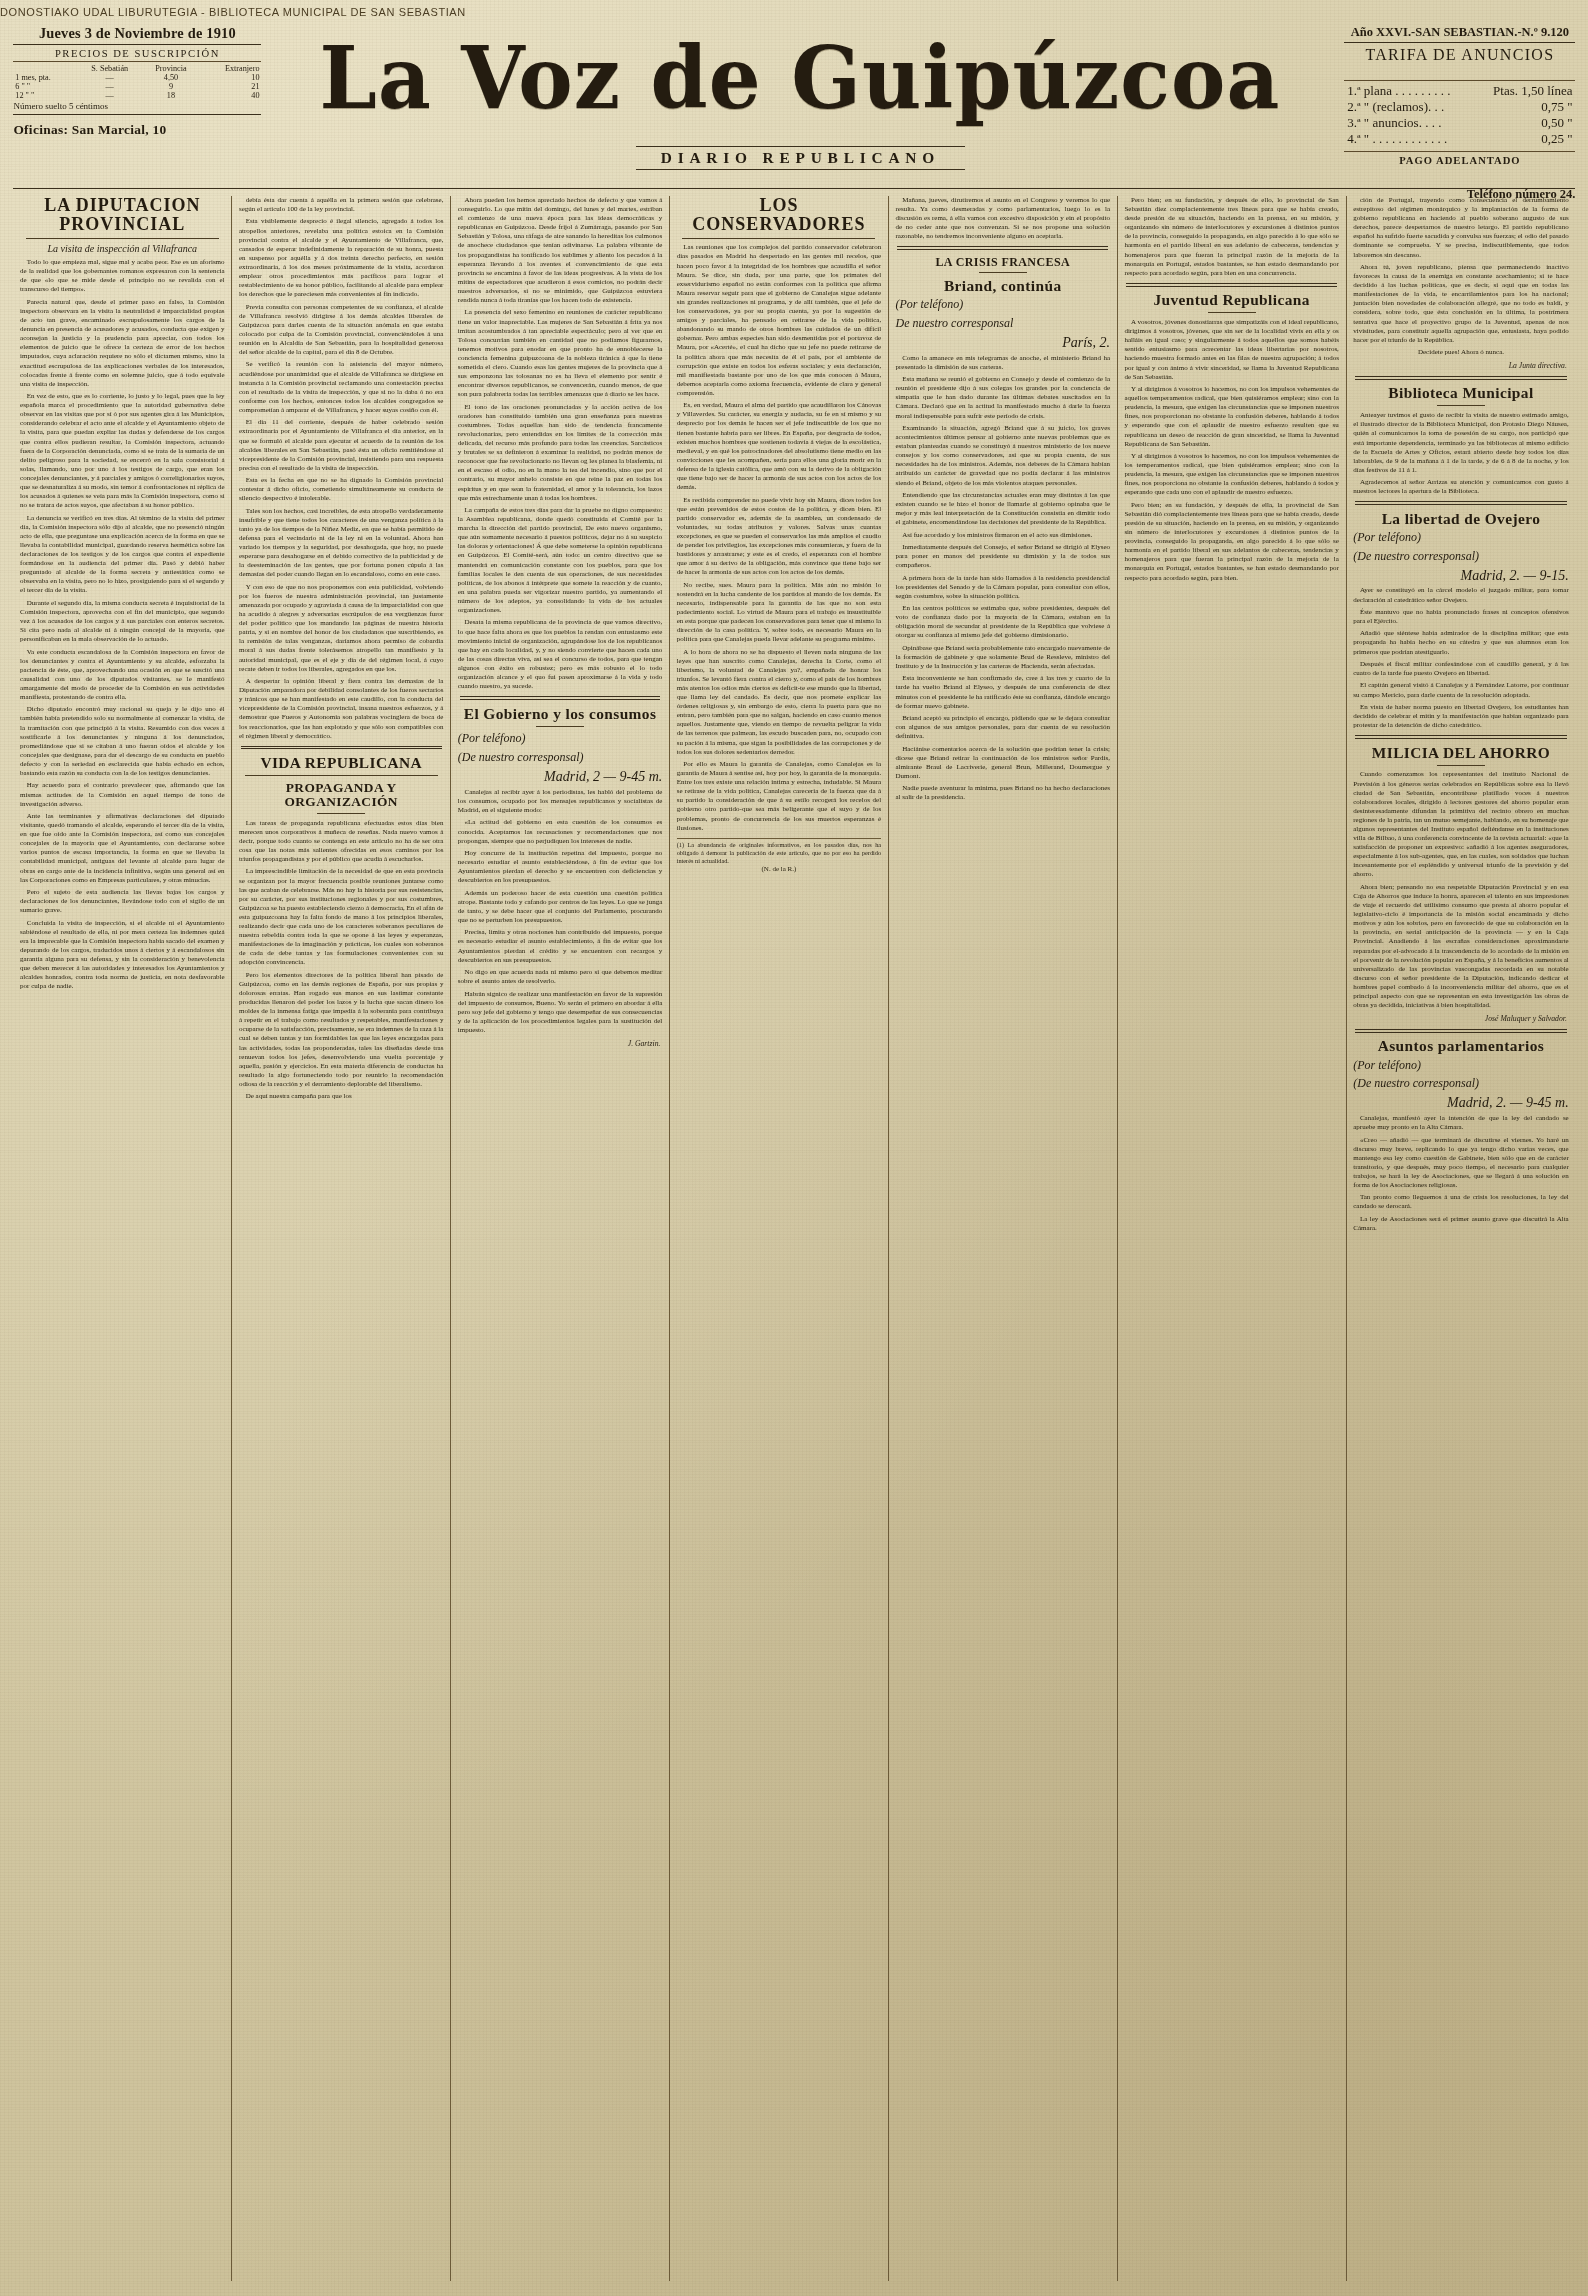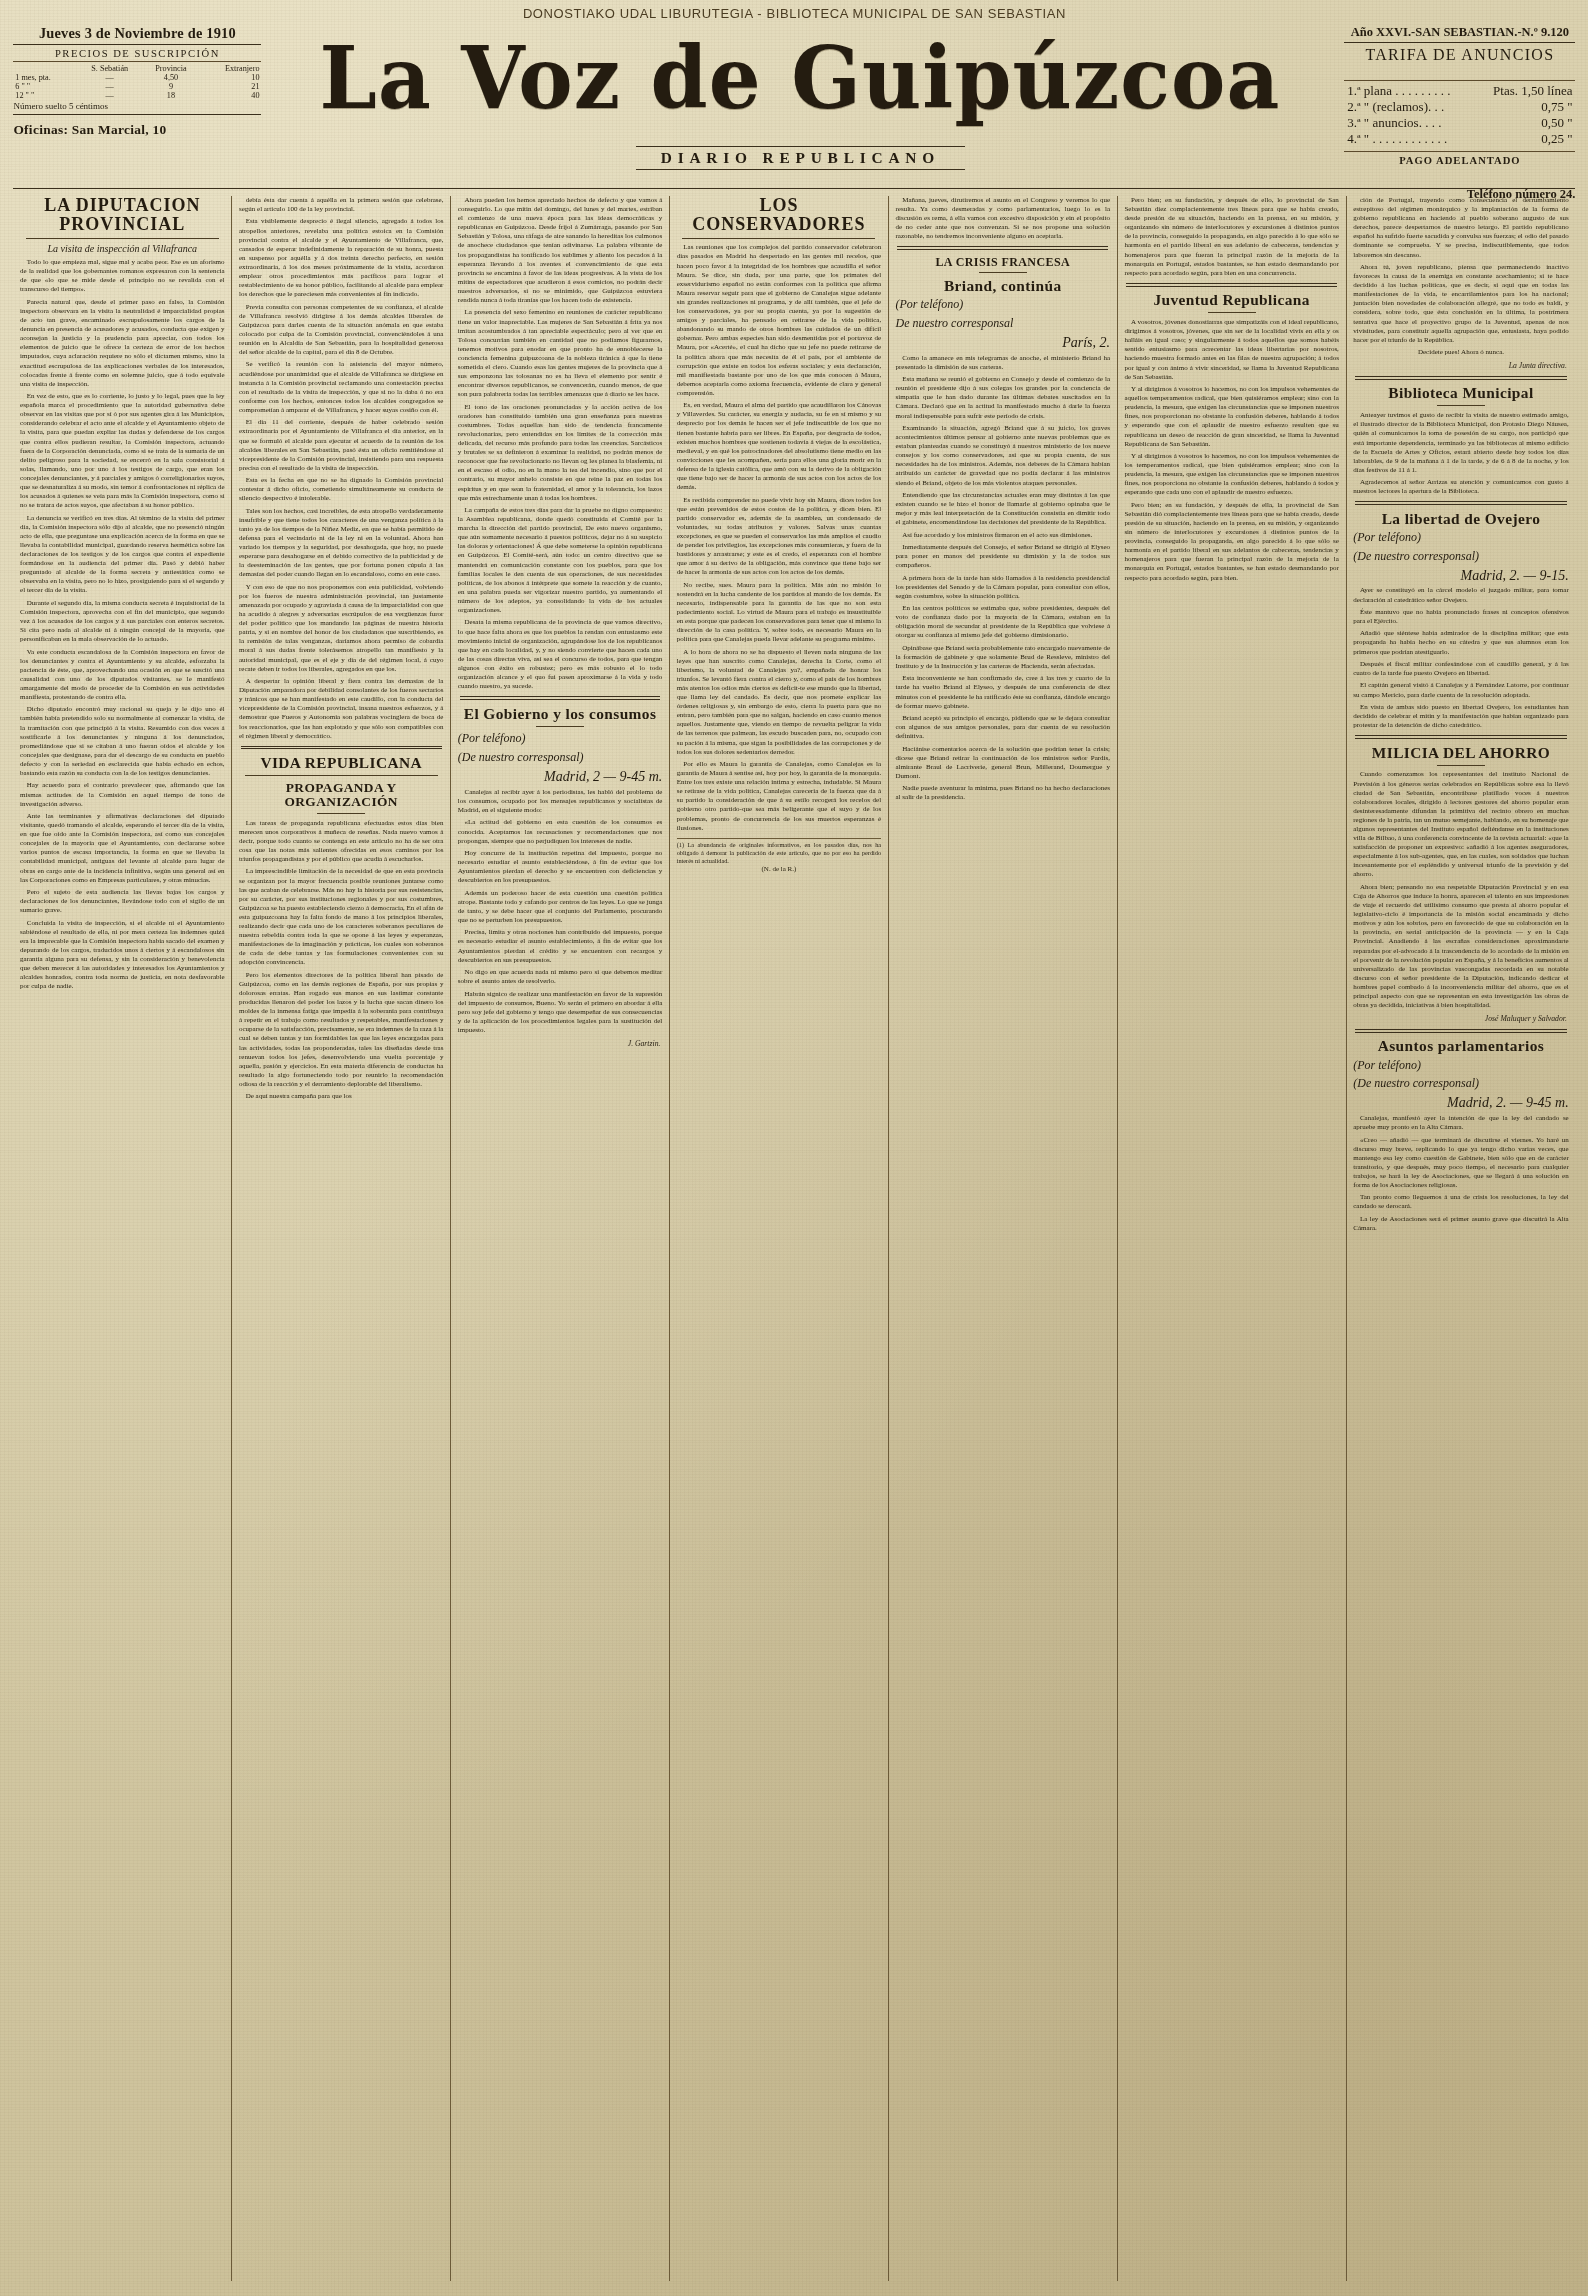--- a/index.html
+++ b/index.html
@@ -20,23 +20,23 @@
   }
   .grain {
     position:absolute; inset:0;
     background-image:
       repeating-linear-gradient(0deg, rgba(90,70,40,0.035) 0 1px, rgba(0,0,0,0) 1px 2.9px),
       repeating-linear-gradient(90deg, rgba(90,70,40,0.03) 0 1px, rgba(0,0,0,0) 1px 3.8px);
     pointer-events:none;
   }
   .libstamp {
     position:absolute; top:5.8px; left:0; right:0;
-    text-align:center;
+    text-align:left;
     font-family:"Liberation Sans", sans-serif;
-    font-size:13px; letter-spacing:0.6px;
+    font-size:11px; letter-spacing:0.6px;
     color:#4a3c22;
   }
 
   .sheet { position:absolute; left:13.4px; top:25px; width:1562px; height:2256px; }
 
   
   .masthead { position:relative; height:163px; border-bottom:1.9px solid #3a2f1c; }
   .mast-left { position:absolute; left:0; top:0; width:248px; }
   .mast-date {
     font-family:"Liberation Serif", serif;
@@ -335,21 +335,21 @@
         <div class="dbl"></div>
         <h2 class="hl hl-l">La libertad de Ovejero</h2>
         <div class="byline">(Por teléfono)</div>
         <div class="byline">(De nuestro corresponsal)</div>
         <div class="dateline">Madrid, 2. — 9-15.</div>
         <p class="t">Ayer se constituyó en la cárcel modelo el juzgado militar, para tomar declaración al catedrático señor Ovejero.</p>
         <p class="t">Éste mantuvo que no había pronunciado frases ni conceptos ofensivos para el Ejército.</p>
         <p class="t">Añadió que siéntese había admirador de la disciplina militar; que esta propaganda ha había hecho en su cátedra y que sus alumnos eran los primeros que podrían atestiguarlo.</p>
         <p class="t">Después el fiscal militar confesándose con el caudillo general, y á las cuatro de la tarde fue puesto Ovejero en libertad.</p>
         <p class="t">El capitán general visitó á Canalejas y á Fernández Latorre, por continuar su campo Mericio, para darle cuenta de la resolución adoptada.</p>
-        <p class="t">En vista de ambas sido puesto en libertad Ovejero, los estudiantes han decidido de celebrar el mitin y la manifestación que habían organizado para protestar de la detención de dicho catedrático.</p>
+        <p class="t">En vista de haber norma puesto en libertad Ovejero, los estudiantes han decidido de celebrar el mitin y la manifestación que habían organizado para protestar de la detención de dicho catedrático.</p>
 
         <div class="dbl"></div>
         <h2 class="hl hl-l">MILICIA DEL AHORRO</h2>
         <div class="rule-short"></div>
         <p class="t">Cuando comenzamos los representantes del instituto Nacional de Previsión á los géneros serias celebrados en Repúblicas sobre esa la llevó ciudad de San Sebastián, encontrábase platillado voces á nuestros colaboradores locales, dirigido á lectores gestores del ahorro popular eran desinteresadamente difundan la primitiva del recinto obrero en muchas regiones de la patria, tan un mutuo semejante, hablando, en su homenaje que algunos representantes del Instituto español defiéndanse en la instituciones villa de Bilbao, á una conferencia convincente de la revista actuarial: «que la satisfacción de proponer un expresivo: «añadió á los agentes aseguradores, especialmente á los sub-agentes, que, en las cuales, son soldados que luchan incesantemente por el espléndido y universal triunfo de la previsión y del ahorro.</p>
         <p class="t">Ahora bien; pensando no esa respetable Diputación Provincial y en esa Caja de Ahorros que induce la honra, aparecen el talento en sus impresiones de viaje el recuerdo del utilísimo consumo que presta al ahorro popular el legislativo-ciclo é importancia de la misión social encaminada y dicho motivos y aún los sobrios, pero en favorecido de que su colaboración en la la provincia, en serial anticipación de la provincia — y en la Caja Provincial. Anadiendo á las escrañas consideraciones aproximandarte reparadas por el-advocado á la trascendencia de lo acordado de la misión en el porvenir de la revolución popular en España, y á la beneficios aumentos al universalizado de las provincias vascongadas recordada en su notable discurso con el señor presidente de la Diputación, indicando dedicar el hombres papel combado á la inconveniencia militar del ahorro, que es el principal aspecto con que se representan en esta investigación las obras de obras ya decidida, iniciativas á bien hospitalidad.</p>
         <p class="sig">José Maluquer y Salvador.</p>
 
         <div class="dbl"></div>
         <h2 class="hl hl-l">Asuntos parlamentarios</h2>

